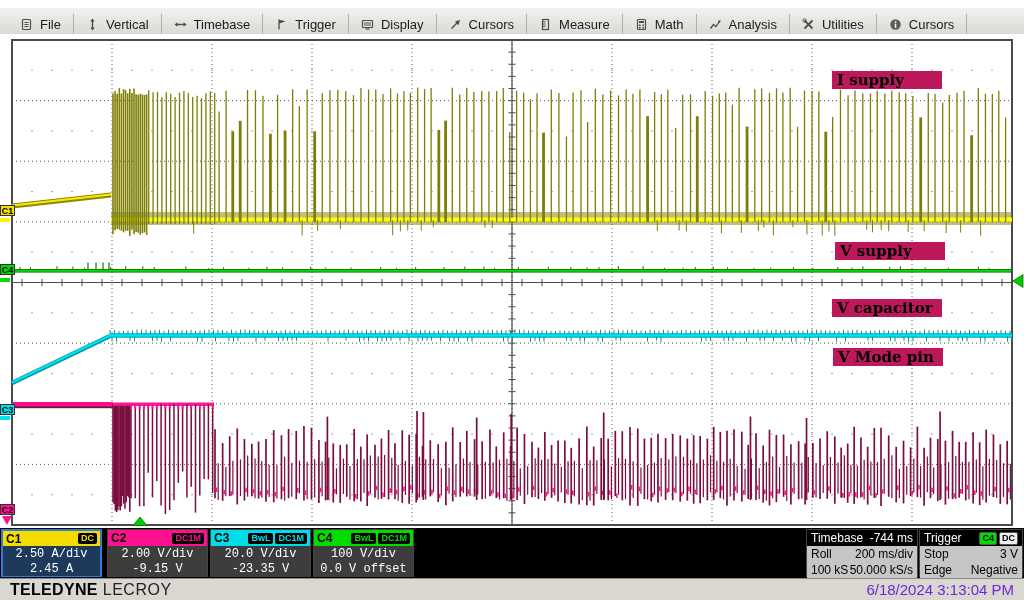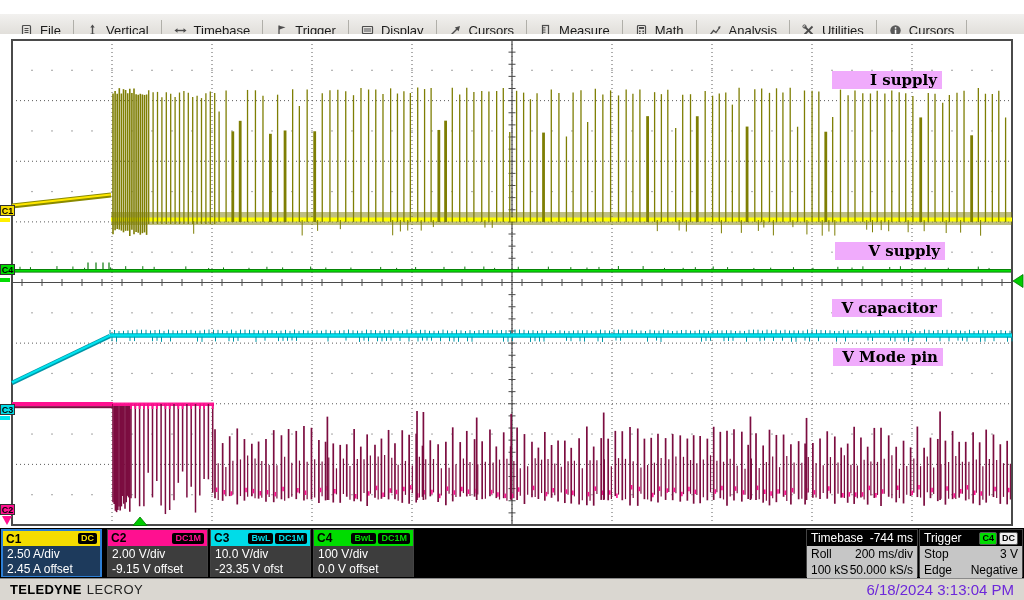--- a/index.html
+++ b/index.html
@@ -1,34 +1,34 @@
 <!DOCTYPE html>
 <html><head>
 <meta charset="utf-8">
 <style>
   html,body{margin:0;padding:0;}
   body{width:1024px;height:600px;position:relative;background:#fff;
        font-family:"Liberation Sans",sans-serif;overflow:hidden;}
 
   
-  .menubar{position:absolute;top:14px;left:0;width:1024px;height:33px;box-sizing:border-box;
+  .menubar{position:absolute;top:8px;left:0;width:1024px;height:33px;box-sizing:border-box;
            background:linear-gradient(#f2f1ef,#d7d4ce);border-bottom:1px solid #979790;
            display:flex;align-items:center;padding-left:8px;}
   .menu-item{display:flex;align-items:center;gap:7px;padding:0 12px;height:24px;
              font-size:13px;color:#1c1c1c;white-space:nowrap;}
   .menu-item svg{display:block;}
   .menu-sep{width:1px;height:20px;background:#b0afa9;}
 
   
   .plot{position:absolute;top:34px;left:0;width:1024px;height:494px;background:#fff;}
   #scope{position:absolute;top:0;left:0;}
 
   .wave-label{position:absolute;font-family:"DejaVu Serif","Liberation Serif",serif;
-              font-weight:bold;font-size:15px;color:#000;background:#f0abfc;
-              padding:0 5px;text-align:right;width:100px;}
+              font-weight:bold;font-size:15px;color:#000;background:#be185d;
+              padding:0 5px;text-align:left;width:100px;}
   #lbl-0{left:832px;top:71px;}
   #lbl-1{left:835px;top:242px;}
   #lbl-2{left:832px;top:299px;}
   #lbl-3{left:833px;top:348px;}
 
   .chtab{position:absolute;left:0;width:15px;height:11px;font-size:9px;font-weight:bold;
          color:#000;text-align:center;line-height:11px;border:1px solid #333;box-sizing:border-box;}
   #tab-c1{top:205px;background:#f5dc00;}
   #tab-c4{top:264px;background:#00dc00;}
   #tab-c3{top:404px;background:#00dce8;}
@@ -41,22 +41,22 @@
             border-left:5px solid transparent;border-right:5px solid transparent;
             border-top:9px solid #ff1090;}
 
   
   .bottombar{position:absolute;top:528px;left:0;width:1024px;height:50px;background:#000;}
   .chbox{position:absolute;top:1px;width:101px;height:48px;box-sizing:border-box;border:1px solid #444;}
   .chbox .hdr{height:16px;display:flex;align-items:center;padding:0 3px;font-size:12px;font-weight:bold;color:#000;}
   .badges{margin-left:auto;display:flex;gap:2px;}
   .badge{font-size:9px;font-weight:bold;padding:0 3px;border-radius:2px;background:#000;
          height:11px;line-height:11px;}
-  .chbox .body{height:30px;background:#3d3d3d;color:#fff;font-size:12px;text-align:left;
-               padding:1px 4px 0;line-height:15px;}
+  .chbox .body{height:30px;background:#3d3d3d;color:#fff;font-size:12px;text-align:center;
+               padding:1px 4px 0;line-height:15px;font-family:Liberation Mono, monospace;}
   #chbox-0{left:1px;border:2px solid #2d7fd6;}
   #chbox-0 .hdr{background:#f5dc00;height:15px;}
   #chbox-0 .body{background:#1d3a5c;height:29px;}
   #chbox-0 .badge{color:#f5dc00;}
   #chbox-1{left:107px;}
   #chbox-1 .hdr{background:#ff1090;}
   #chbox-1 .badge{color:#ff1090;}
   #chbox-2{left:210px;}
   #chbox-2 .hdr{background:#00dce8;}
   #chbox-2 .badge{color:#00dce8;}
@@ -74,21 +74,21 @@
   #trbox{left:919px;width:104px;}
   .tbadge{font-size:9px;font-weight:bold;color:#000;padding:0 2px;border-radius:2px;
           height:11px;line-height:11px;border:1px solid #555;}
   .tbadge.src{background:#00dc00;}
   .tbadge.cpl{background:#efefef;}
 
   
   .footer{position:absolute;top:578px;left:0;width:1024px;height:22px;box-sizing:border-box;
           background:#dad7d1;border-top:1px solid #8a8a8a;display:flex;align-items:center;
           justify-content:space-between;padding:0 10px;}
-  .brand{font-size:13px;color:#000;}
+  .brand{font-size:16px;color:#000;}
   .brand .b1{font-weight:bold;letter-spacing:.3px;}
   .brand .b2{font-weight:normal;color:#222;margin-left:5px;letter-spacing:.5px;}
   .stamp{font-size:15px;color:#6d28d9;}
 </style>
 </head>
 <body>
 
 <div class="menubar">
   <div class="menu-item">
     <span>
@@ -1690,21 +1690,21 @@
 
   <div class="chbox" id="chbox-2">
     <div class="hdr">
         <span>C3</span>
       <span class="badges">
           <span class="badge">BwL</span>
       <span class="badge">DC1M</span>
         </span>
       </div>
     <div class="body">
-        <div>10.0 V/div</div>
+        <div>20.0 V/div</div>
       <div>-23.35 V ofst</div>
       </div>
   </div>
 
   <div class="chbox" id="chbox-3">
     <div class="hdr">
         <span>C4</span>
       <span class="badges">
           <span class="badge">BwL</span>
       <span class="badge">DC1M</span>

